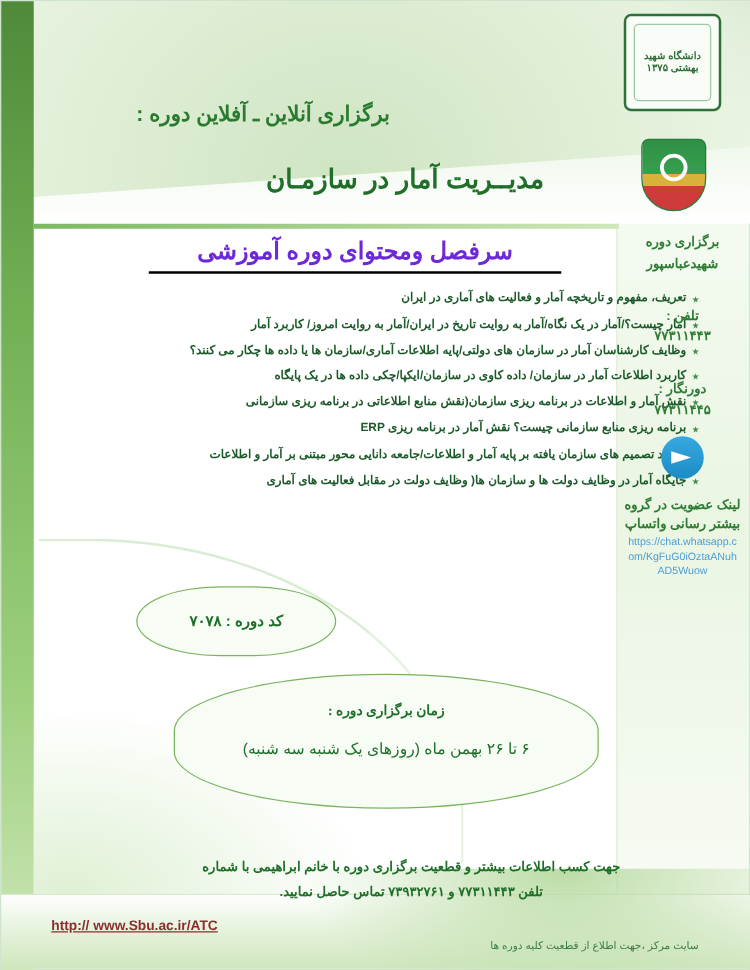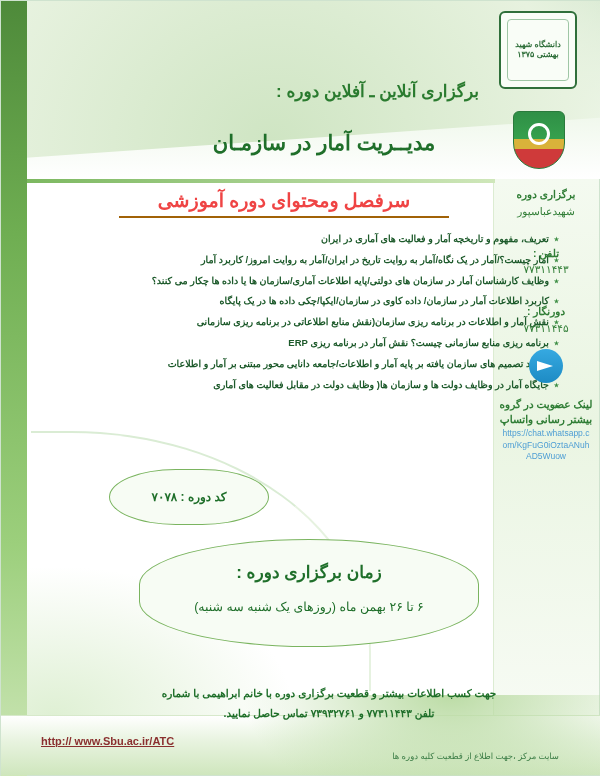--- a/index.html
+++ b/index.html
@@ -69,21 +69,21 @@
 
   
   .hdr-line1 {
     position:absolute; right:120px; top:36px; width:370px;
     text-align:center;
     font-size:17px; font-weight:bold; color:#2f7d32;
     letter-spacing:.2px;
   }
   .hdr-line2 {
     position:absolute; right:120px; top:80px; width:370px;
-    text-align:right;
+    text-align:left;
     font-size:17px; font-weight:bold; color:#2a7b2f;
   }
   .hdr-line3 {
     position:absolute; right:60px; top:130px; width:430px;
     text-align:center;
     font-size:21px; font-weight:bold; color:#1f6f2a;
     letter-spacing:1px;
   }
 
   
@@ -118,22 +118,22 @@
   .logo2 .gear{
     position:absolute; left:50%; top:12px; transform:translateX(-50%);
     width:22px; height:22px; border-radius:50%;
     border:3px solid #ffffff;
   }
 
   
   .main-title{
     position:absolute; right:150px; top:188px; width:330px;
     text-align:center;
-    font-size:19px; font-weight:bold; color:#ef4444;
-    border-bottom:2px solid #a16207;
+    font-size:19px; font-weight:bold; color:#6d28d9;
+    border-bottom:2px solid #000000;
     padding-bottom:4px;
   }
 
   
   .topics{
     position:absolute; right:40px; top:228px; width:450px;
     direction:rtl;
   }
   .topic{
     font-size:9.5px; color:#1d5a2b; font-weight:bold;
@@ -160,31 +160,31 @@
   
   .bubble-date{
     position:absolute; right:120px; top:538px;
     width:340px; height:108px;
     border:1.5px solid #7ab45f;
     border-radius:50%/42%;
     background:#f7fcf4;
     text-align:center;
     padding-top:22px;
   }
-  .bubble-date .l1{ font-size:17px; font-weight:bold; color:#1f6f2a; }
+  .bubble-date .l1{ font-size:11px; font-weight:bold; color:#1f6f2a;font-family:Liberation Serif, serif; }
   .bubble-date .l2{ font-size:12.5px; font-weight:normal; color:#1f6f2a; margin-top:16px; }
 
   
   .side{
     position:absolute; right:0; top:186px; width:106px;
     text-align:center; color:#2f7d35;margin-left:44px;
   }
   .side .blk{ margin-bottom:12px; }
   .side .lbl{ font-size:10.5px; font-weight:bold; color:#2f7d35; line-height:1.5; }
-  .side .val{ font-size:10.5px; font-weight:normal; color:#2f7d35; line-height:1.6; }
+  .side .val{ font-size:10.5px; font-weight:bold; color:#2f7d35; line-height:1.6; }
   .side .url{
     font-size:8.5px; color:#4e9ed4; word-break:break-all; line-height:1.35;
     padding:0 8px; direction:ltr;
   }
   .tg-icon{
     width:34px; height:34px; margin:6px auto 2px;
     border-radius:50%;
     background:linear-gradient(180deg,#36a9e1,#1d8bc4);
     position:relative;
   }

